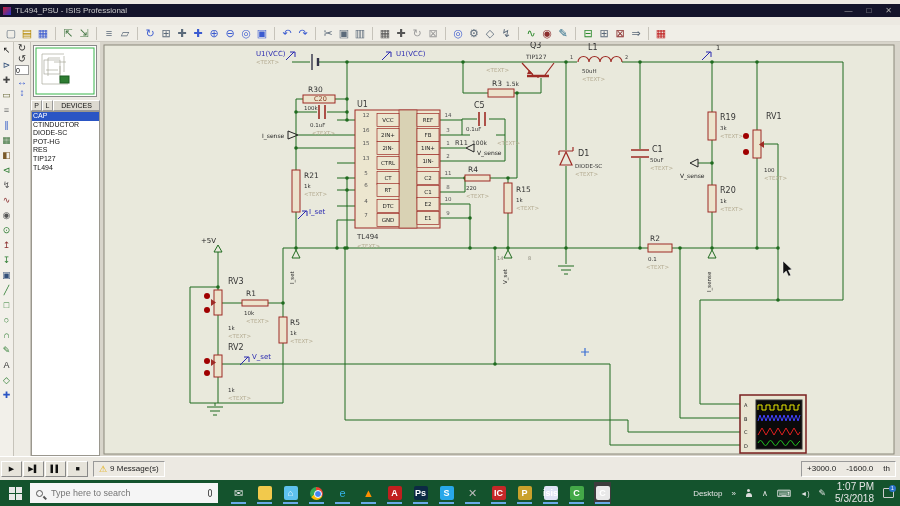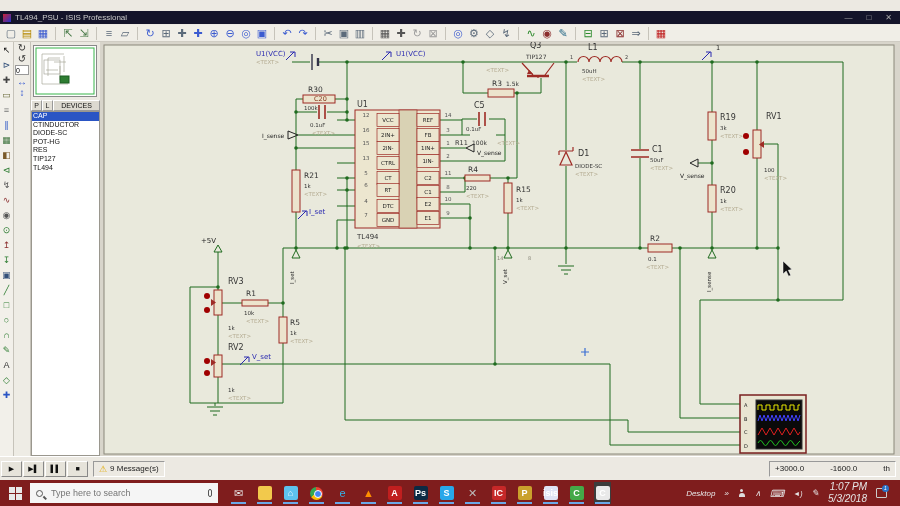--- a/index.html
+++ b/index.html
@@ -1,20 +1,20 @@
 <!DOCTYPE html>
 <html><head>
 <meta charset="utf-8">
 <style>
   html,body{margin:0;padding:0;background:#777;}
   *{box-sizing:border-box;font-family:"Liberation Sans",sans-serif;}
   #screen{position:relative;width:900px;height:506px;overflow:hidden;background:#ece9e2;}
 
   
-  #titlebar{position:absolute;left:0;top:11px;width:900px;height:13px;background:#14142a;color:#c9c9c9;
+  #titlebar{position:absolute;left:0;top:4px;width:900px;height:13px;background:#14142a;color:#c9c9c9;
     display:flex;align-items:center;font-size:8px;}
   #titlebar .appicon{width:8px;height:8px;margin:0 4px 0 3px;background:linear-gradient(135deg,#c23,#23c);}
   #titlebar .wincontrols{margin-left:auto;display:flex;gap:14px;padding-right:8px;color:#aaa;font-size:8px;}
   
   #menubar{position:absolute;left:0;top:13px;width:900px;height:12px;background:#f0eee7;border-bottom:1px solid #d8d5cc;
     display:flex;align-items:center;gap:11px;padding-left:5px;font-size:9px;color:#222;}
   
   #toolbar{position:absolute;left:0;top:25px;width:900px;height:17px;background:#f0eee7;border-bottom:1px solid #cfccc3;
     display:flex;align-items:center;padding-left:3px;font-size:11px;}
   .tb-icon{width:16px;height:15px;display:flex;align-items:center;justify-content:center;color:var(--tint,#5b6a7a);cursor:default;}
@@ -44,41 +44,41 @@
   svg text{font-family:"DejaVu Sans",sans-serif;}
   
   #statusbar{position:absolute;left:0;top:456px;width:900px;height:24px;background:#ece9e2;border-top:1px solid #fff;
     display:flex;align-items:center;font-size:8px;color:#222;}
   .sim-btn{width:21px;height:16px;background:#e6e3da;border:1px solid #888;border-top-color:#fff;border-left-color:#fff;
     display:flex;align-items:center;justify-content:center;font-size:7px;color:#111;margin-left:1px;}
   .panel{height:16px;border:1px solid #999;border-bottom-color:#fff;border-right-color:#fff;display:flex;align-items:center;
     padding:0 5px;margin-left:5px;background:#ece9e2;white-space:nowrap;}
   #warn-icon{color:#e0a800;margin-right:3px;font-size:9px;}
   #sheet-panel{width:575px;}
-  #coords-panel{margin-left:auto;margin-right:4px;gap:26px;font-size:8px;}
-  
-  #taskbar{position:absolute;left:0;top:480px;width:900px;height:26px;background:#7f1d1d;display:flex;align-items:center;color:#ddd;}
+  #coords-panel{margin-left:auto;margin-right:4px;gap:10px;font-size:8px;}
+  
+  #taskbar{position:absolute;left:0;top:480px;width:900px;height:26px;background:#14532d;display:flex;align-items:center;color:#ddd;}
   #start-btn{width:30px;height:26px;display:flex;align-items:center;justify-content:center;}
   #start-btn .winlogo{display:grid;grid-template-columns:6px 6px;grid-template-rows:6px 6px;gap:1px;}
   #start-btn .winlogo span{background:#e8e8e8;}
   #search-pill{width:188px;height:20px;background:#f5f5f5;display:flex;align-items:center;gap:6px;padding:0 6px;color:#555;}
   #search-pill input{border:0;outline:0;background:transparent;font-size:9px;width:130px;color:#333;}
   .search-glyph{width:7px;height:7px;border:1.5px solid #555;border-radius:50%;position:relative;flex:0 0 auto;}
   .search-glyph::after{content:"";position:absolute;left:6px;top:6px;width:4px;height:1.5px;background:#555;transform:rotate(45deg);}
   .mic{width:4px;height:8px;border:1px solid #555;border-radius:2px;margin-left:auto;}
   #apps{display:flex;align-items:center;margin-left:12px;gap:9px;}
   .app{width:17px;height:22px;display:flex;align-items:center;justify-content:center;position:relative;}
   .app::after{content:"";position:absolute;left:1px;bottom:0;width:15px;height:2px;background:#6aa9e8;}
   .app .chip{width:14px;height:14px;border-radius:2px;display:flex;align-items:center;justify-content:center;
     font-size:9px;font-weight:bold;color:#fff;background:var(--tint,transparent);}
   .app.flat .chip{background:transparent;color:var(--tint,#ddd);font-weight:normal;font-size:11px;}
   .app.selected{background:#3c3c3c;}
   .chrome-ball{width:13px;height:13px;border-radius:50%;background:conic-gradient(#ea4335 0 33%,#fbbc05 33% 66%,#34a853 66% 100%);position:relative;}
   .chrome-ball::after{content:"";position:absolute;left:3.5px;top:3.5px;width:6px;height:6px;border-radius:50%;background:#4285f4;border:1px solid #fff;}
-  #tray{margin-left:auto;display:flex;align-items:center;gap:9px;padding-right:13px;font-size:8px;color:#e6e6e6;font-style:italic;}
+  #tray{margin-left:auto;display:flex;align-items:center;gap:9px;padding-right:6px;font-size:8px;color:#e6e6e6;}
   .person{width:8px;height:8px;position:relative;}
   .person::before{content:"";position:absolute;left:2.5px;top:0;width:3px;height:3px;border-radius:50%;background:#ddd;}
   .person::after{content:"";position:absolute;left:1px;top:4px;width:6px;height:3.5px;border-radius:3px 3px 0 0;background:#ddd;}
   #clock{text-align:right;line-height:1.2;font-size:10px;}
   .notif{width:11px;height:10px;border:1px solid #ccc;border-radius:1px;position:relative;font-size:6px;}
   .notif span{position:absolute;right:-3px;top:-4px;background:#2a72c8;color:#fff;border-radius:50%;width:7px;height:7px;
     line-height:7px;text-align:center;font-size:5px;}
 </style>
 </head>
 <body>

